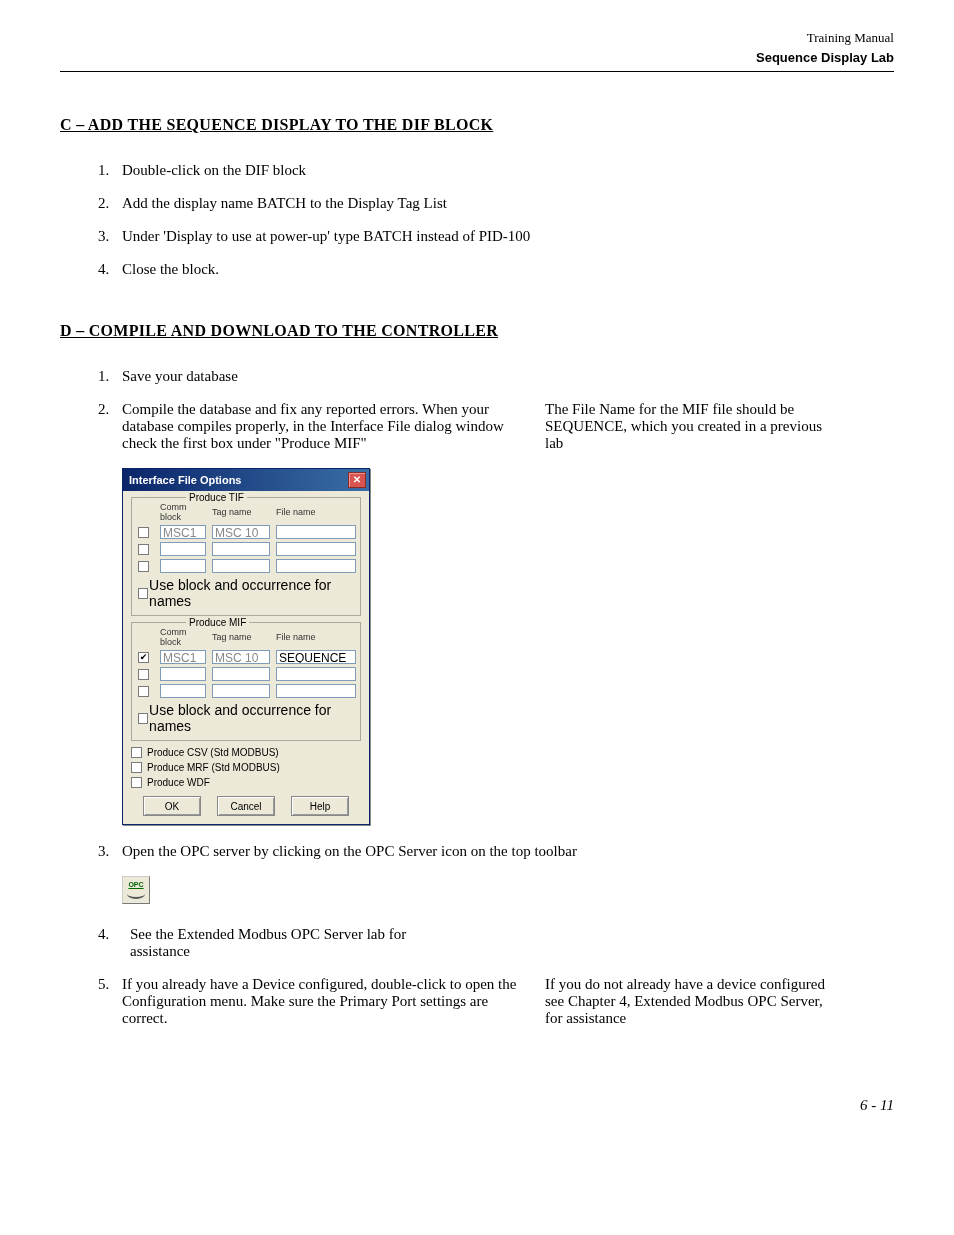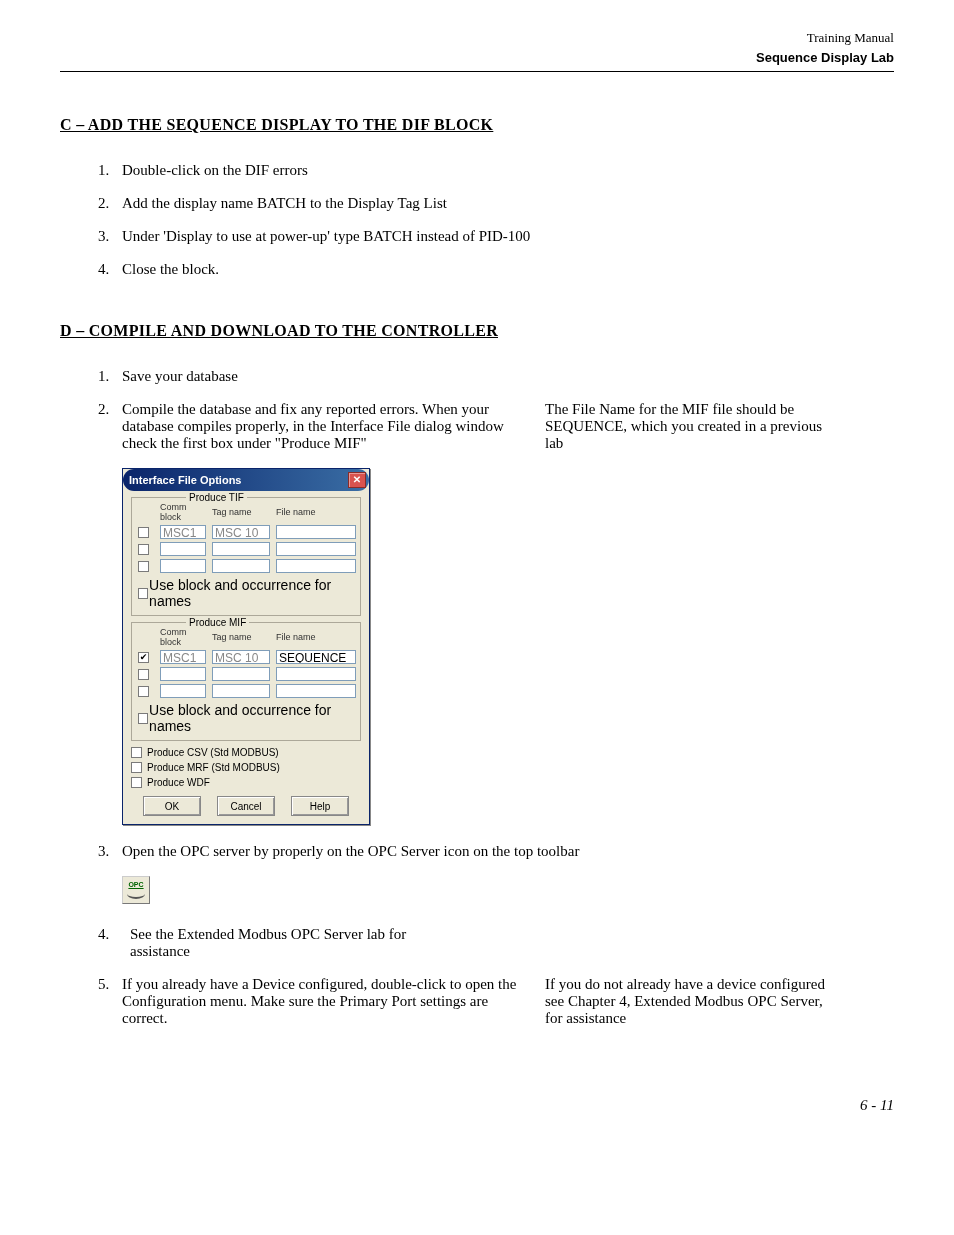--- a/index.html
+++ b/index.html
@@ -71,21 +71,20 @@
   }
   .dlg-title {
     background: linear-gradient(to right,#0a246a,#3a6ea5);
     color: #fff;
     display: flex;
     align-items: center;
     justify-content: space-between;
     padding: 3px 3px 3px 6px;
     font-size: 11px;
     font-weight: bold;
-    border-radius: 11px;
   }
   .dlg-close {
     width: 16px; height: 14px;
     background: #d9534f;
     border: 1px solid #8b2b27;
     color:#fff;
     display:flex; align-items:center; justify-content:center;
     font-size:10px; line-height:1;
     box-shadow: inset 1px 1px 0 rgba(255,255,255,0.4);
   }
@@ -174,21 +173,21 @@
 
 <div class="page">
   <div class="header-right">Training Manual</div>
   <div class="header-right header-bold">Sequence Display Lab</div>
   <hr class="rule">
 
   <div class="section-heading first">C – ADD THE SEQUENCE DISPLAY TO THE DIF BLOCK</div>
 
   <div class="ol-row">
     <div class="ol-num">1.</div>
-    <div class="ol-body">Double-click on the DIF errors</div>
+    <div class="ol-body">Double-click on the DIF block</div>
   </div>
   <div class="ol-row">
     <div class="ol-num">2.</div>
     <div class="ol-body">Add the display name  BATCH   to the Display Tag List</div>
   </div>
   <div class="ol-row">
     <div class="ol-num">3.</div>
     <div class="ol-body">Under 'Display to use at power-up' type BATCH instead of PID-100</div>
   </div>
   <div class="ol-row">
@@ -294,21 +293,21 @@
           <div class="btn">OK</div>
           <div class="btn">Cancel</div>
           <div class="btn">Help</div>
         </div>
       </div>
     </div>
   </div>
 
   <div class="ol-row" style="margin-top:18px;">
     <div class="ol-num">3.</div>
-    <div class="ol-body">Open the OPC server by properly on the OPC Server icon on the top toolbar</div>
+    <div class="ol-body">Open the OPC server by clicking on the OPC Server icon on the top toolbar</div>
   </div>
   <div class="opc-icon">
     <span class="opc-label">OPC</span>
     <span class="opc-swoosh"></span>
   </div>
 
   <div class="ol-row two-col" style="margin-top:22px;">
     <div class="ol-num">4.</div>
     <div class="ol-side">See the Extended Modbus OPC Server lab for assistance</div>
   </div>

